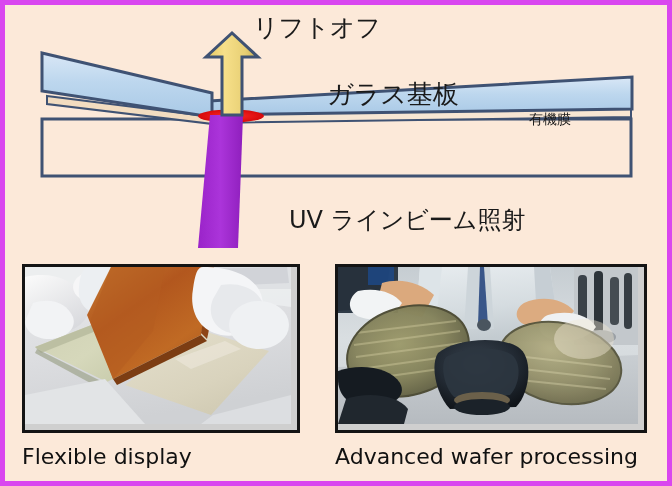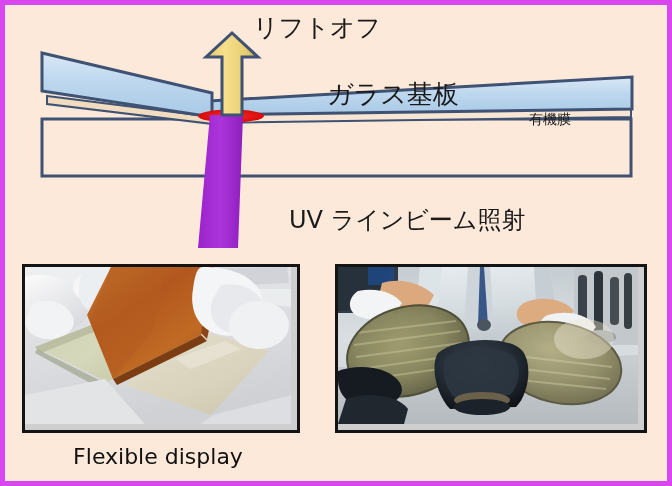--- a/index.html
+++ b/index.html
@@ -41,21 +41,21 @@
     border:3px solid #141414;
     overflow:hidden;
     position:relative;
     background:#cfcfcf;
   }
   #frame-left{width:272px;height:163px;}
   #frame-right{width:306px;height:163px;}
   .photo-frame svg{display:block;}
 
   .caption{
-    text-align:center;
+    text-align:left;
     color:#111;
     font-size:22px;
     margin-top:11px;
     font-family:"DejaVu Sans","Liberation Sans",sans-serif;
     white-space:nowrap;
   }
   #cap-left{width:272px;}
   #cap-right{width:306px;}
 </style>
 </head>
@@ -280,15 +280,16 @@
 
         <path d="M100 86 C116 72 160 68 180 80 C196 90 192 126 178 140 L112 142 C98 128 92 98 100 86 Z" fill="url(#carrierG)"></path>
         <path d="M108 90 C124 80 160 78 174 88 C184 96 182 118 172 128 L116 130 C106 120 102 98 108 90 Z" fill="#2c3640" opacity="0.9"></path>
         <ellipse cx="144" cy="133" rx="28" ry="8" fill="#6b604a"></ellipse>
         <ellipse cx="144" cy="140" rx="28" ry="8" fill="#1b2229"></ellipse>
 
         <path d="M0 104 C22 96 52 100 62 116 C70 130 52 142 28 140 C8 138 0 126 0 112 Z" fill="#151b21"></path>
         <path d="M8 132 C30 124 60 128 70 142 L66 157 L0 157 Z" fill="#20272e"></path>
       </svg>
     </div>
+    <div class="caption" id="cap-right">Advanced wafer processing</div>
   </div>
 
 </div>
 
 </body></html>

